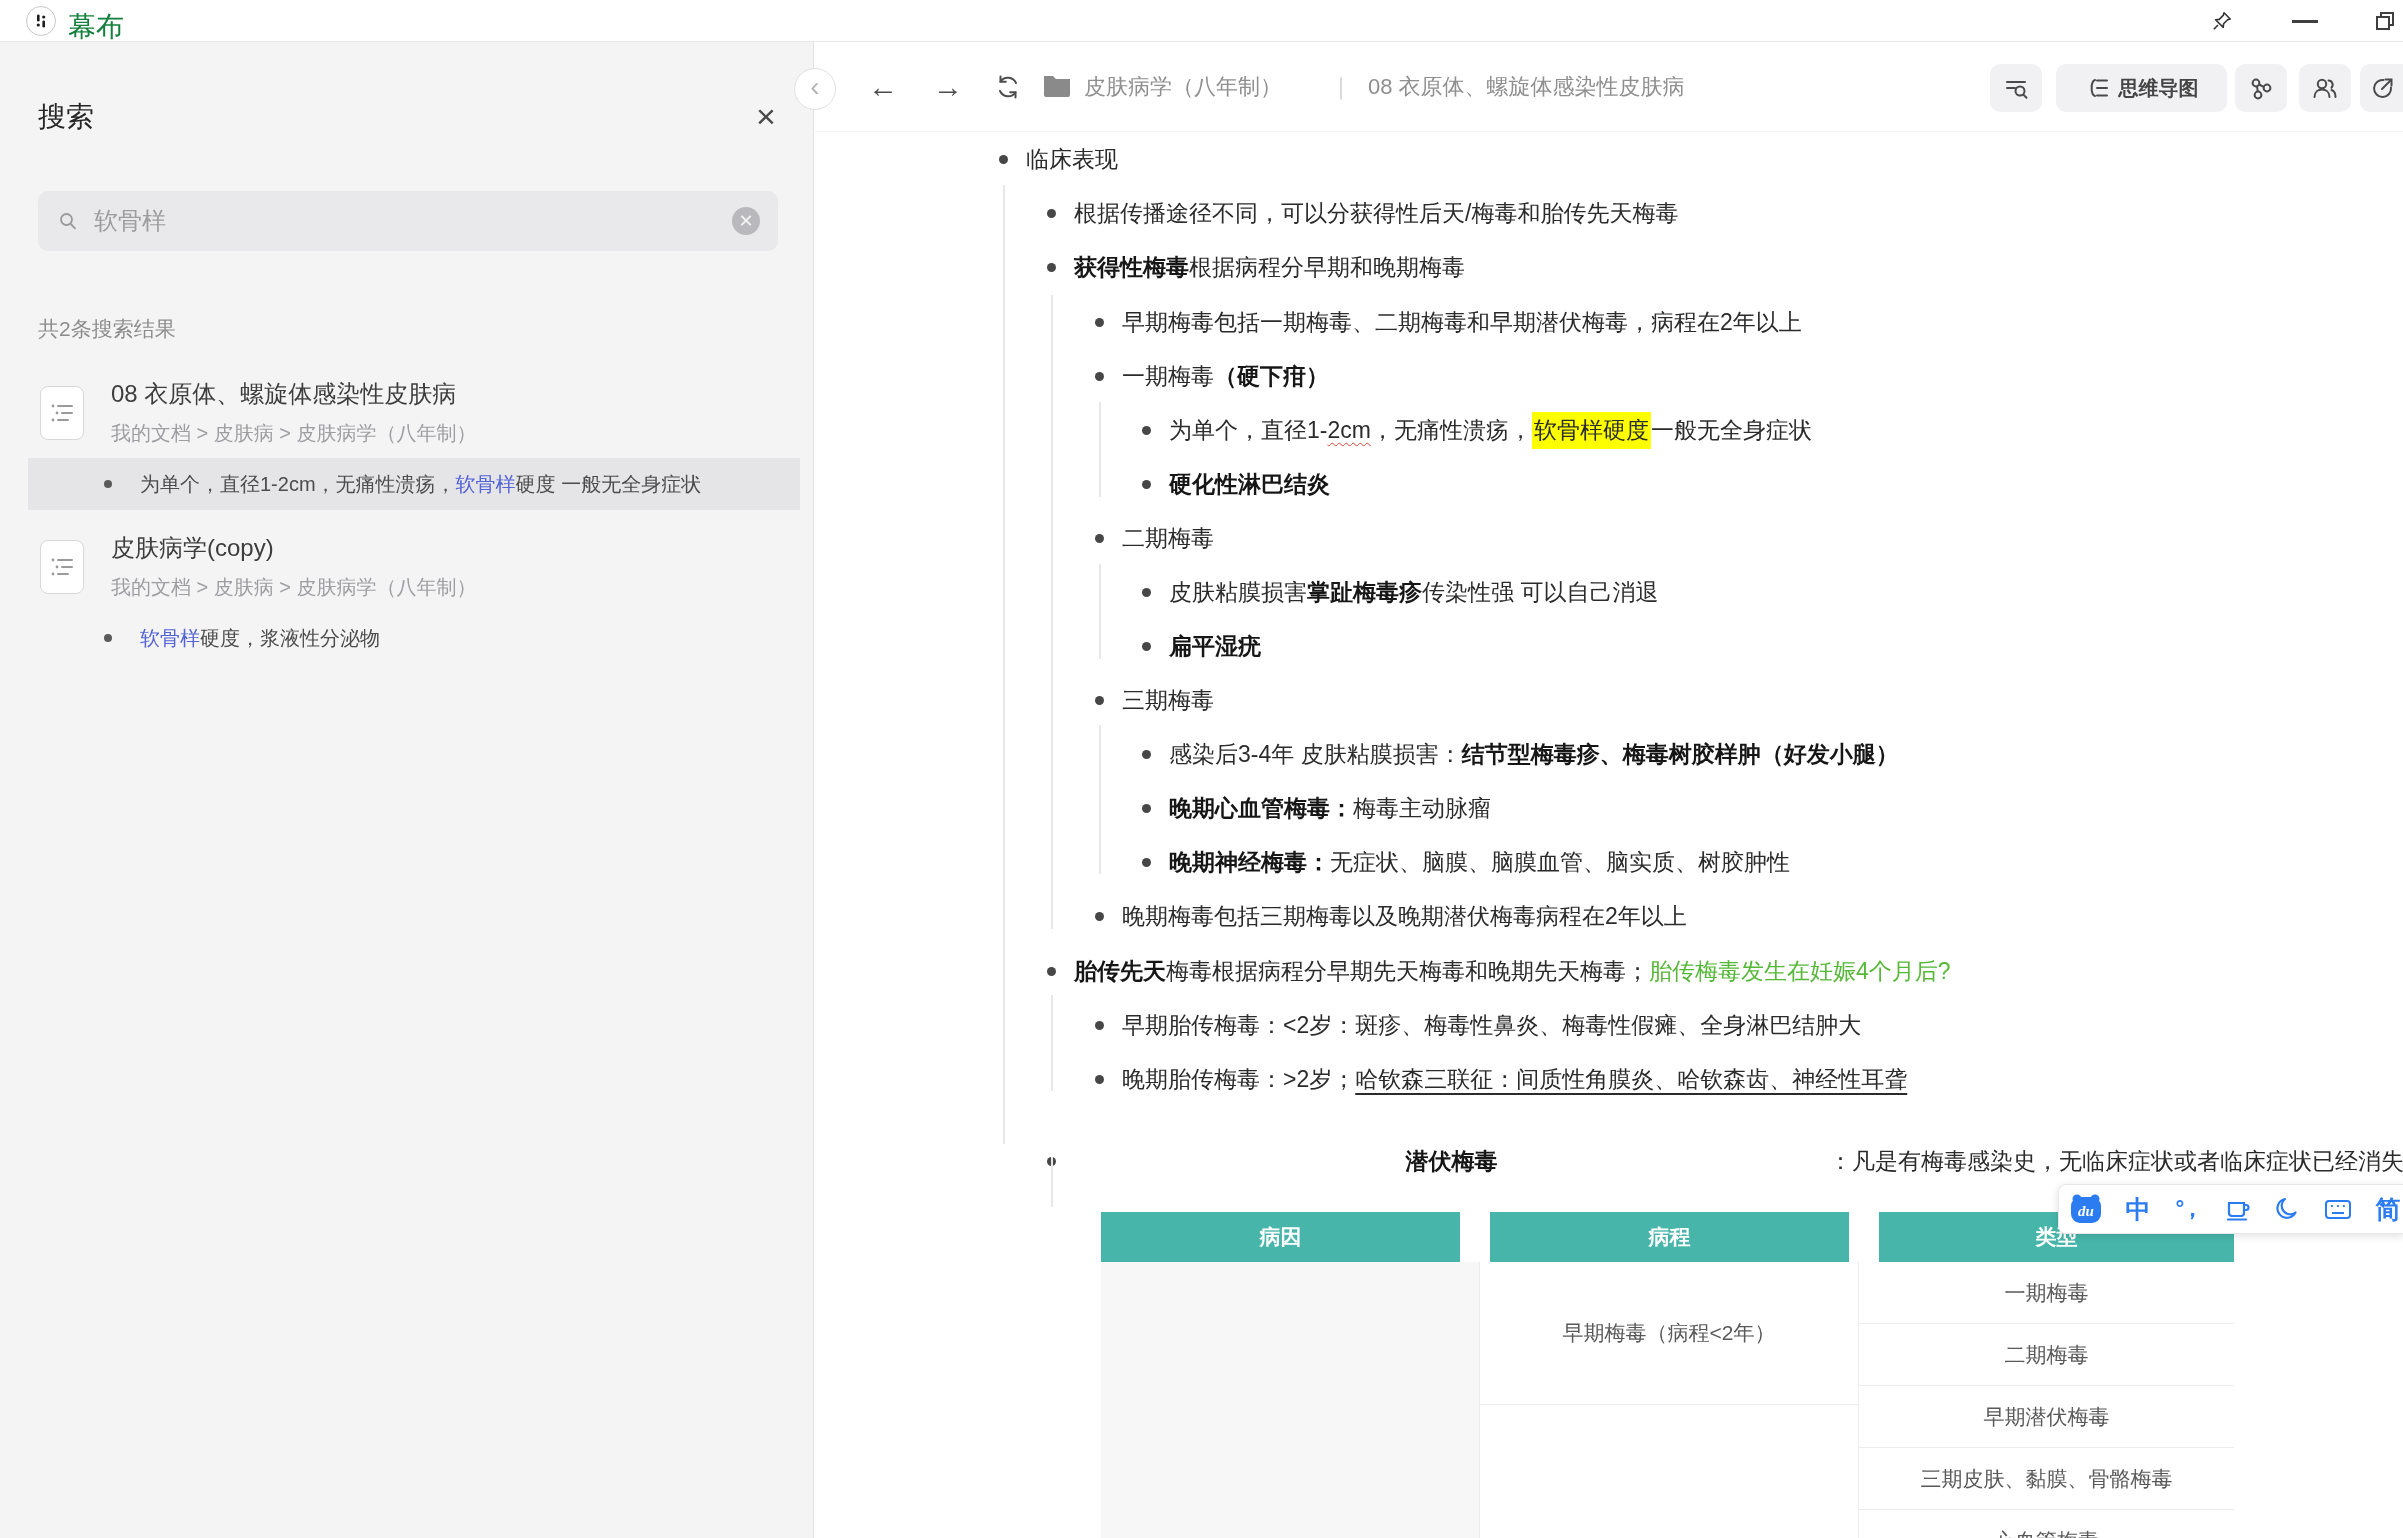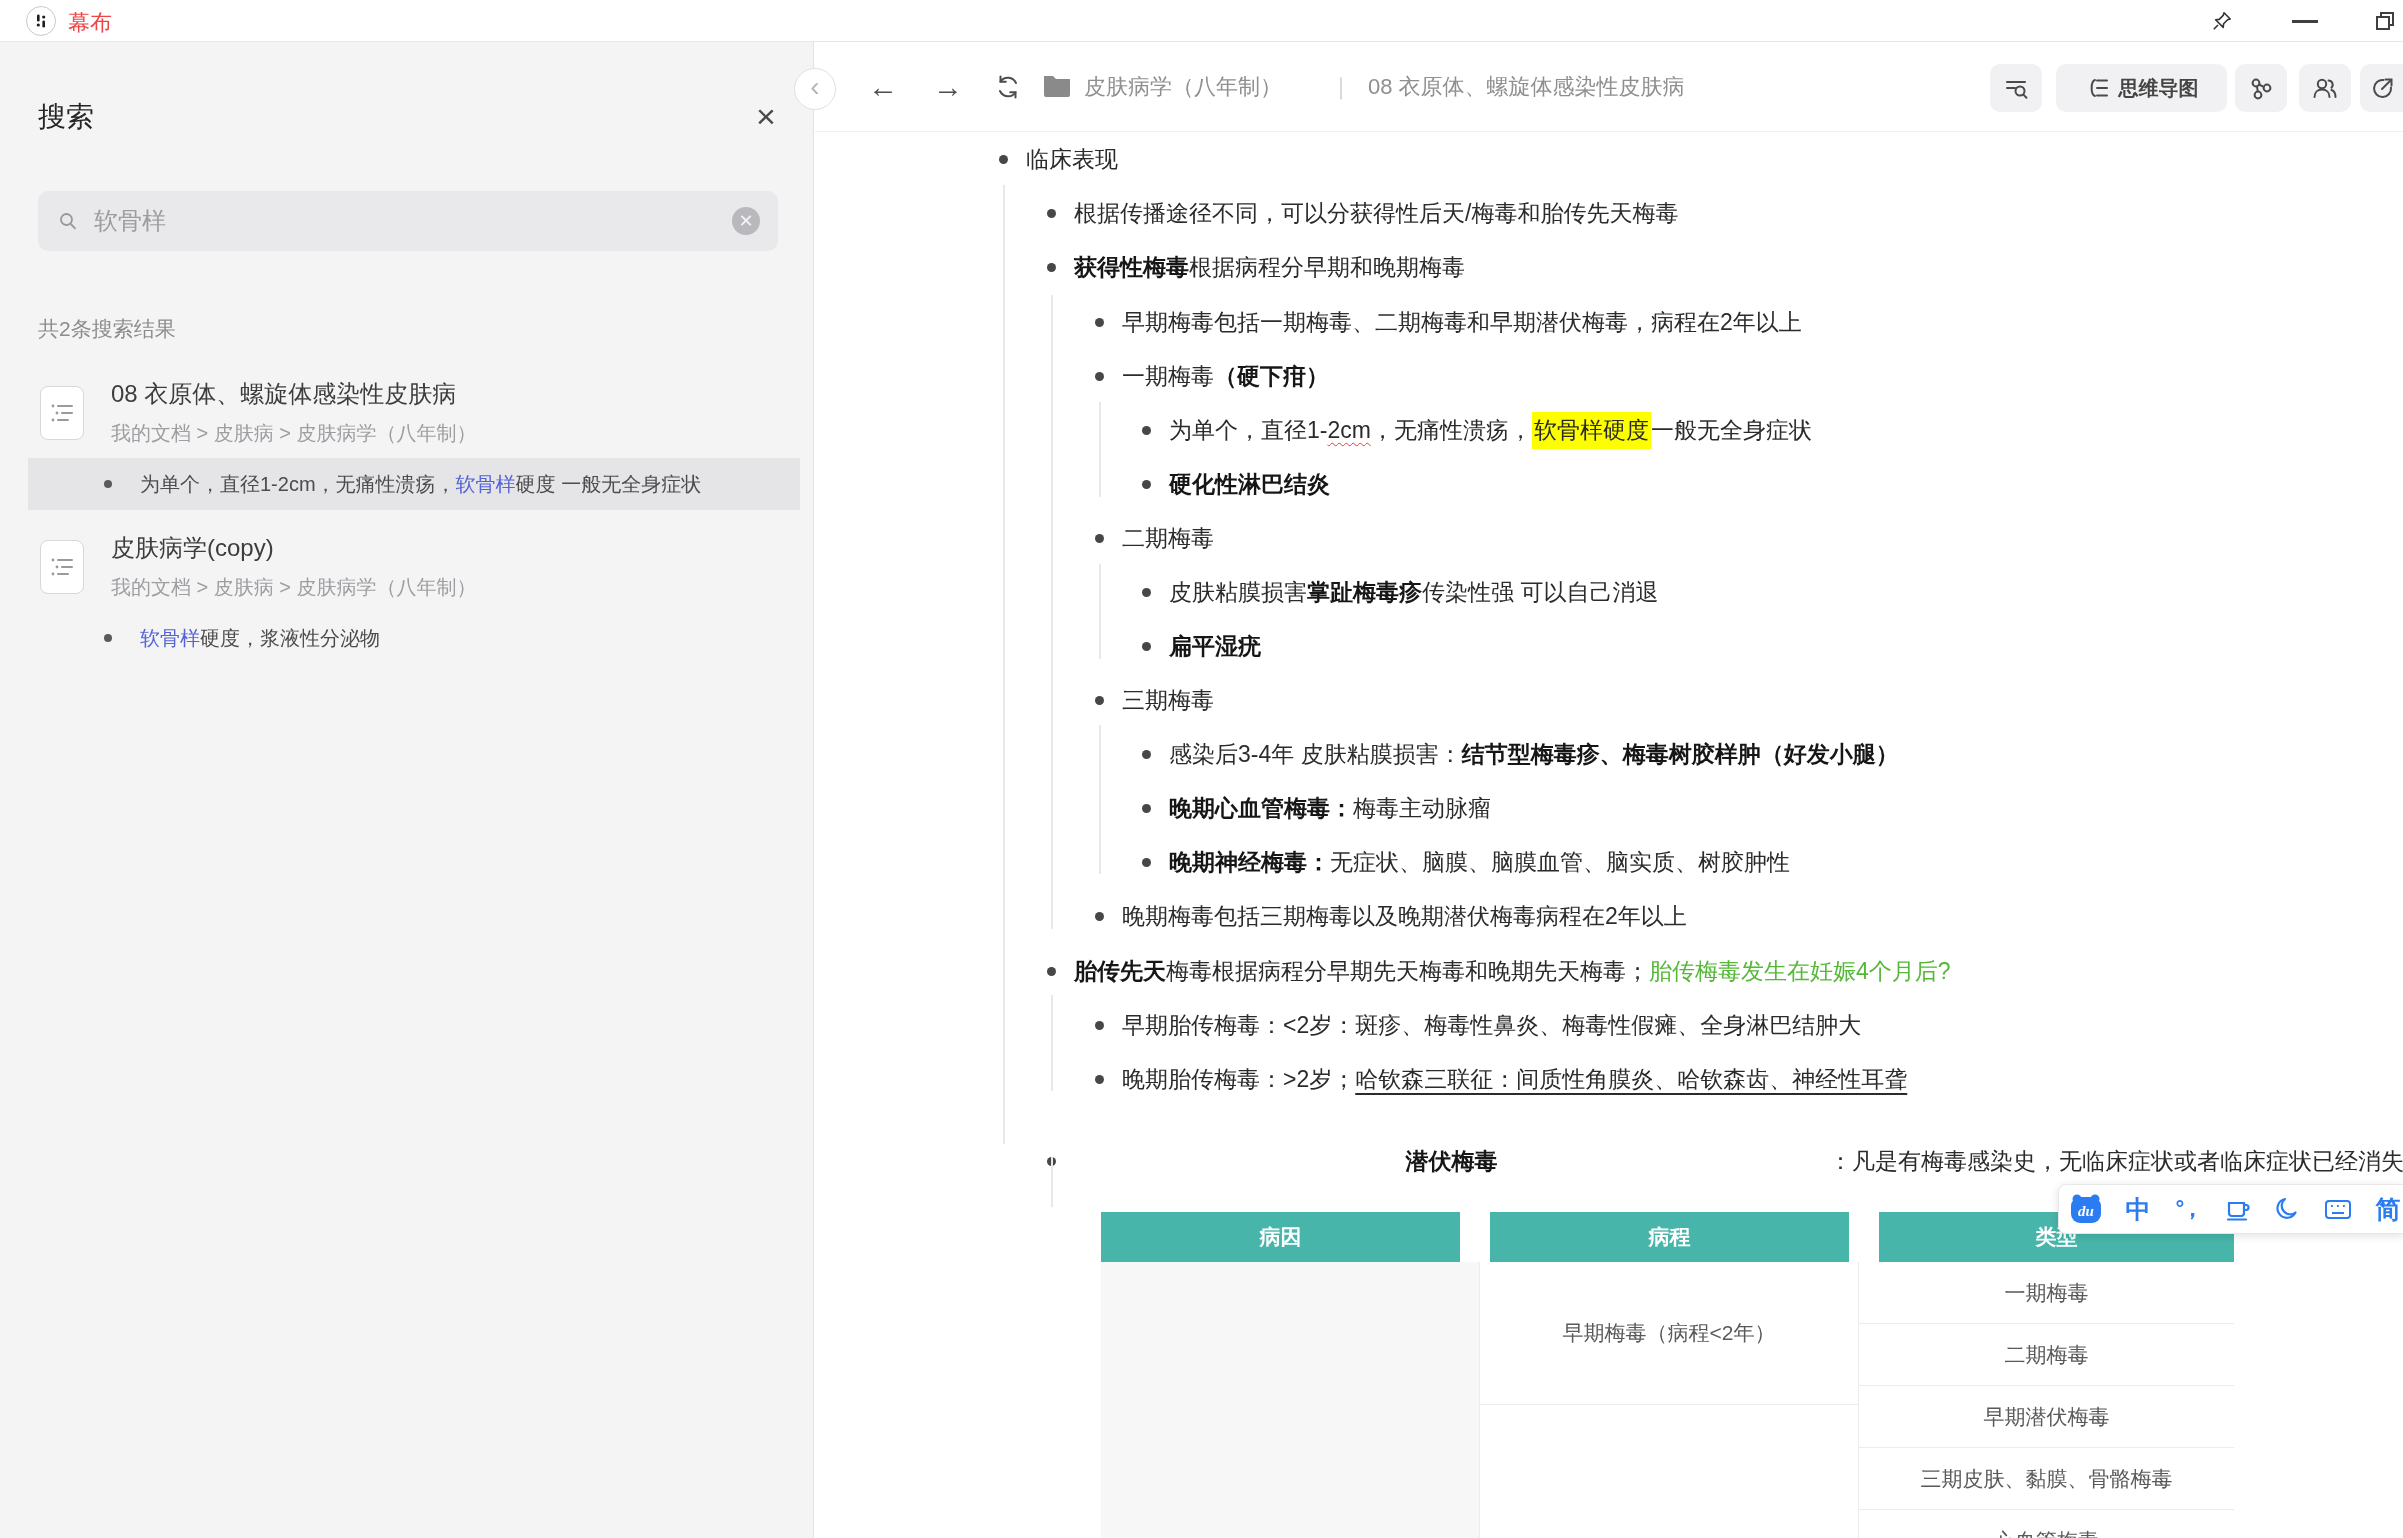--- a/index.html
+++ b/index.html
@@ -5,21 +5,21 @@
   * { margin:0; padding:0; box-sizing:border-box; }
   html,body { width:2404px; height:1538px; overflow:hidden; background:#fff;
     font-family:"Liberation Sans","DejaVu Sans",sans-serif; }
   body { position:relative; color:#2b2b2b; }
 
   
   .titlebar { position:absolute; left:0; top:0; width:2404px; height:42px; background:#fff;
     border-bottom:1px solid #e7e7e7; z-index:40; }
   .app-logo { position:absolute; left:26px; top:6px; width:30px; height:30px; border:1.5px solid #c9c9c9;
     border-radius:50%; display:flex; align-items:center; justify-content:center; }
-  .app-title { position:absolute; left:68px; top:8px; font-size:22px; color:#ef4444; }
+  .app-title { position:absolute; left:68px; top:8px; font-size:28px; color:#15803d; }
   .win-btn { position:absolute; top:7px; width:30px; height:28px; display:flex; align-items:center;
     justify-content:center; color:#3d3d3d; }
   .pin-btn { right:167px; }
   .min-btn { right:84px; }
   .min-glyph { width:26px; height:3px; background:#3f3f3f; }
   .restore-btn { right:4px; }
 
   
   .search-panel { position:absolute; left:0; top:42px; width:814px; height:1496px;
     background:#f4f4f5; border-right:1px solid #e2e2e2; z-index:10;text-decoration:underline; }

